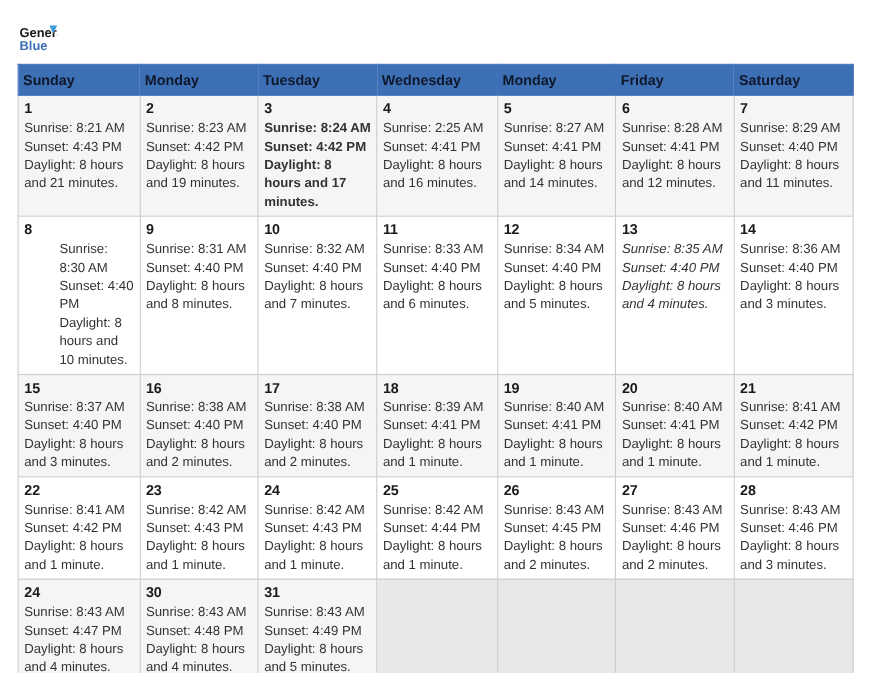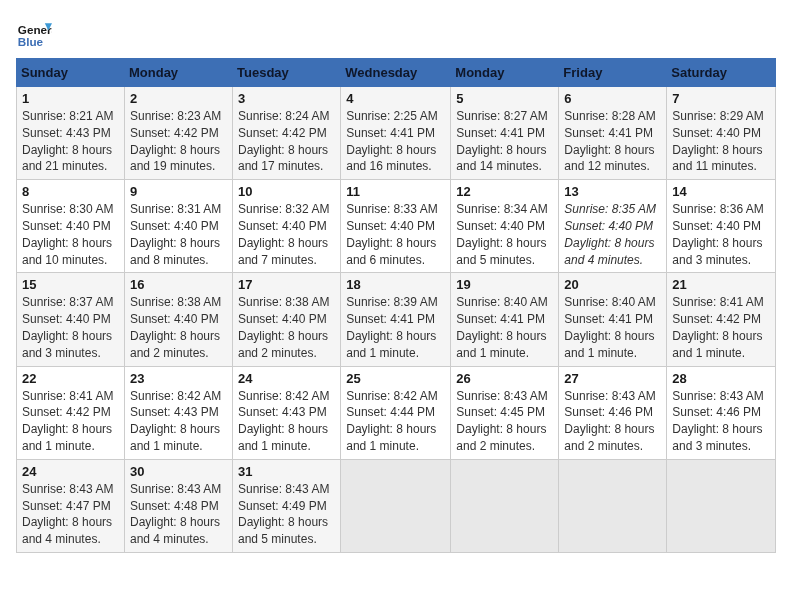--- a/index.html
+++ b/index.html
@@ -115,21 +115,21 @@
 Daylight: 8 hours and 21 minutes.</div>
         </td>
         <td>
           <span class="day-num">2</span>
           <div class="day-info" style="white-space: pre-line;">Sunrise: 8:23 AM
 Sunset: 4:42 PM
 Daylight: 8 hours and 19 minutes.</div>
         </td>
         <td>
           <span class="day-num">3</span>
-          <div class="day-info" style="white-space: pre-line;">Sunrise: 8:24 AM
+          <div class="day-info" style="white-space: pre-line; font-weight: bold;">Sunrise: 8:24 AM
 Sunset: 4:42 PM
 Daylight: 8 hours and 17 minutes.</div>
         </td>
         <td>
           <span class="day-num">4</span>
           <div class="day-info" style="white-space: pre-line;">Sunrise: 2:25 AM
 Sunset: 4:41 PM
 Daylight: 8 hours and 16 minutes.</div>
         </td>
         <td>
@@ -147,21 +147,21 @@
         <td>
           <span class="day-num">7</span>
           <div class="day-info" style="white-space: pre-line;">Sunrise: 8:29 AM
 Sunset: 4:40 PM
 Daylight: 8 hours and 11 minutes.</div>
         </td>
       </tr>
       <tr>
         <td>
           <span class="day-num">8</span>
-          <div class="day-info" style="white-space: pre-line;">Sunrise: 8:30 AM
+          <div class="day-info" style="white-space: pre-line; margin-left: 32px;">Sunrise: 8:30 AM
 Sunset: 4:40 PM
 Daylight: 8 hours and 10 minutes.</div>
         </td>
         <td>
           <span class="day-num">9</span>
           <div class="day-info" style="white-space: pre-line;">Sunrise: 8:31 AM
 Sunset: 4:40 PM
 Daylight: 8 hours and 8 minutes.</div>
         </td>
         <td>

